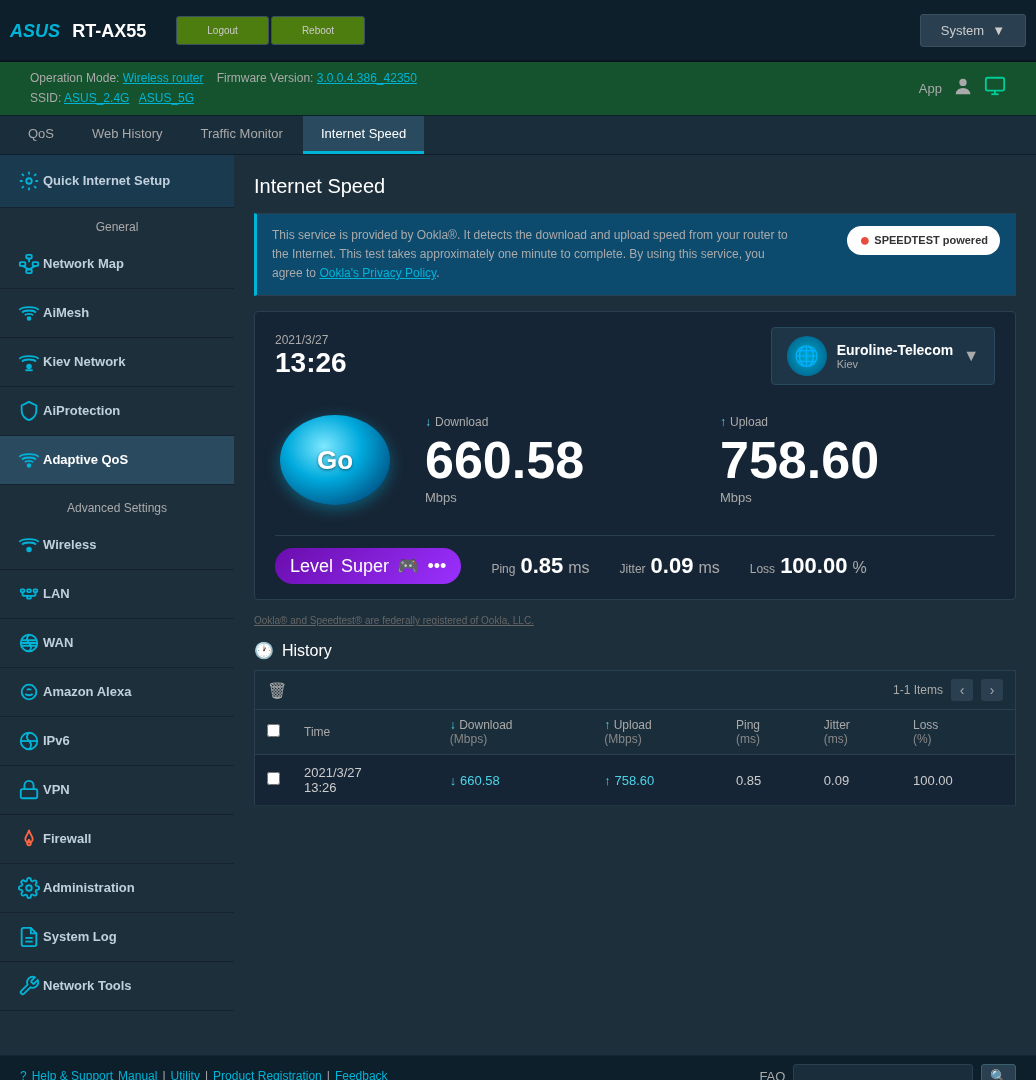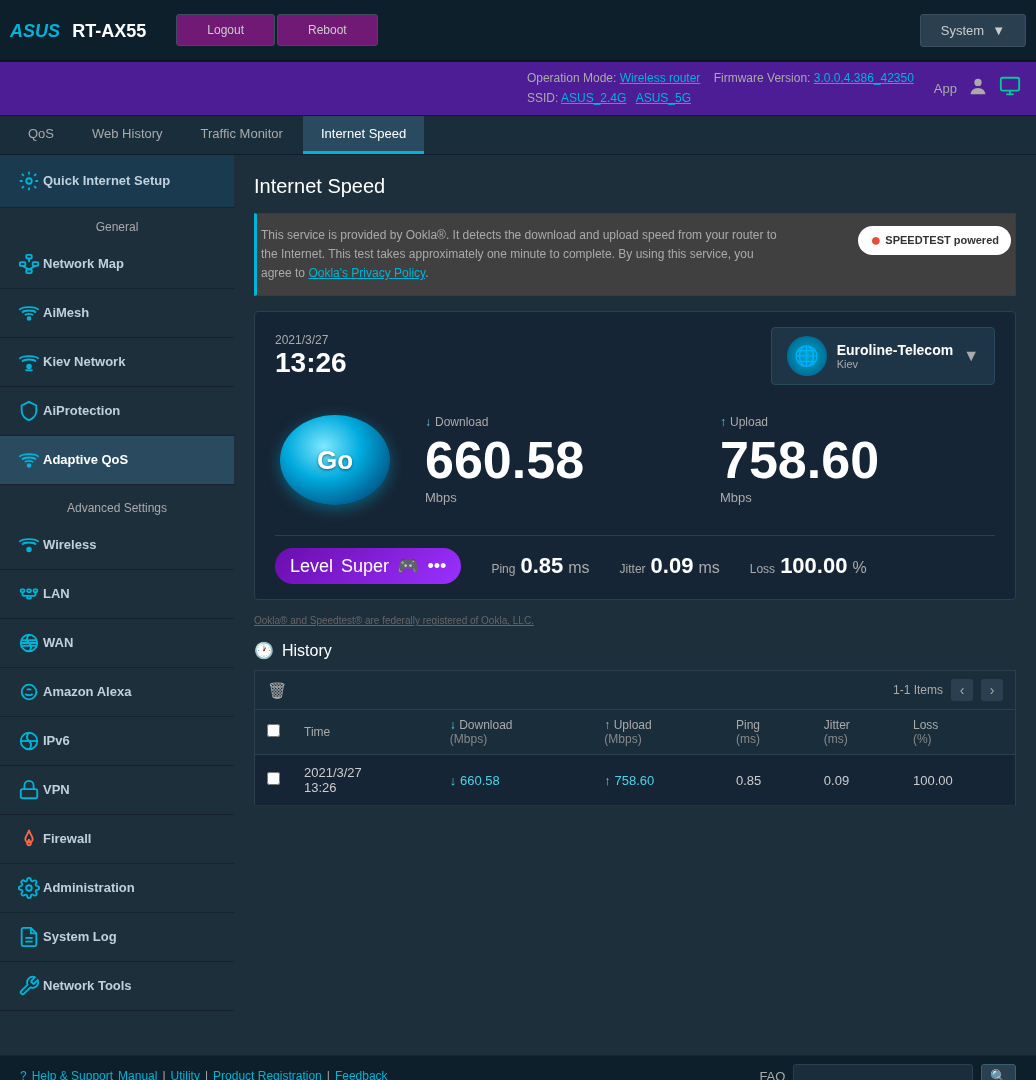--- a/index.html
+++ b/index.html
@@ -28,48 +28,48 @@
       font-style: italic;
       margin-right: 10px;
     }
     .logo span { color: white; font-size: 18px; font-style: normal; }
     .top-nav-btns {
       display: flex;
       gap: 2px;
       margin-left: 20px;
     }
     .top-nav-btn {
-      background: #701a75;
+      background: #4d7c0f;
       color: #ccc;
       border: 1px solid #3a5060;
       padding: 8px 30px;
       cursor: pointer;
-      font-size: 12px;
+      font-size: 10px;
       border-radius: 3px;
     }
     .lang-btn {
       margin-left: auto;
       background: #2a3f50;
       color: #ccc;
       border: 1px solid #3a5060;
       padding: 8px 20px;
       cursor: pointer;
       font-size: 13px;
       border-radius: 3px;
       display: flex;
       align-items: center;
       gap: 8px;
     }
 
     
     .info-bar {
-      background: #4c1d95;
-      padding: 6px 15px;
-      display: flex;
-      justify-content: flex-end;
+      background: #14532d;
+      padding: 6px 30px;
+      display: flex;
+      justify-content: space-between;
       align-items: center;
       border-bottom: 1px solid #0d1f2b;
       min-height: 52px;
     }
     .info-bar-left { color: #aaa; font-size: 12px; line-height: 1.7; }
     .info-bar-left a { color: #00b4d8; text-decoration: underline; }
     .info-bar-right { display: flex; gap: 10px; align-items: center; margin-left: 20px; }
     .info-bar-right span { color: #aaa; font-size: 13px; }
 
     
@@ -154,23 +154,23 @@
       font-size: 20px;
       margin-bottom: 15px;
       font-weight: normal;
     }
 
     
     .desc-box {
       display: flex;
       justify-content: space-between;
       align-items: flex-start;
-      background: #404040;
+      background: #0c4a6e;
       border: 1px solid #2a4050;
-      padding: 12px 4px;
+      padding: 12px 15px;
       margin-bottom: 15px;
       border-left: 3px solid #00b4d8;
     }
     .desc-text { color: #aaa; font-size: 12px; line-height: 1.6; max-width: 520px; }
     .desc-text a { color: #00b4d8; text-decoration: underline; }
     .speedtest-logo {
       background: #fff;
       border-radius: 20px;
       padding: 4px 12px;
       font-size: 11px;

